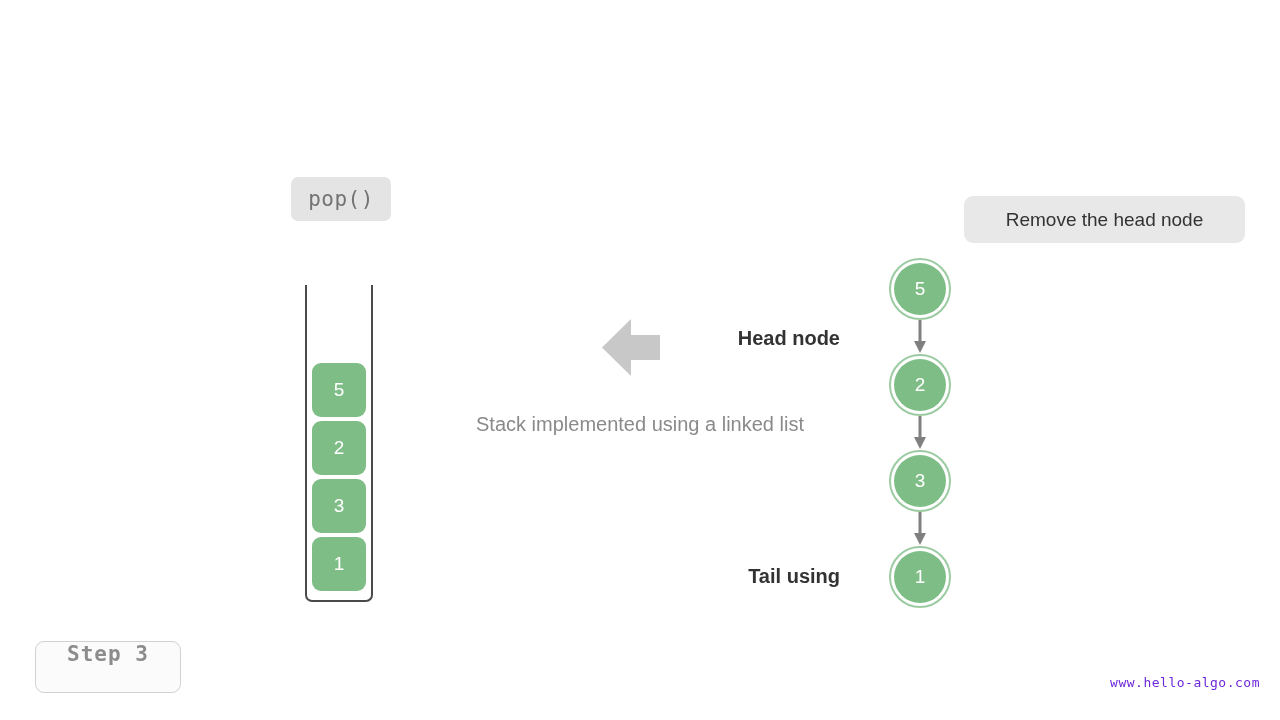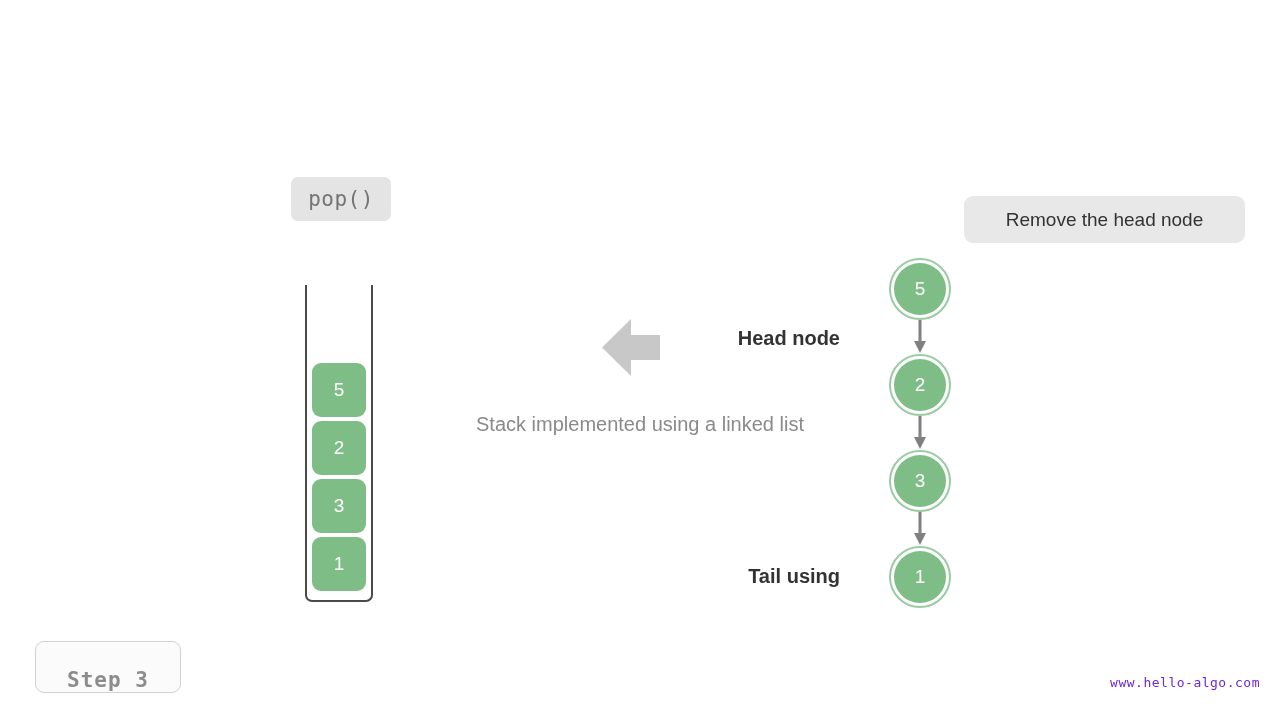--- a/index.html
+++ b/index.html
@@ -174,21 +174,21 @@
     position: absolute;
     left: 35px;
     top: 641px;
     width: 146px;
     height: 52px;
     box-sizing: border-box;
     border: 1px solid #d2d2d2;
     border-radius: 9px;
     background: #fbfbfb;
     display: flex;
-    align-items: flex-end;
+    align-items: flex-start;
     justify-content: center;
     font-family: "DejaVu Sans Mono", "Liberation Mono", monospace;
     font-size: 21px;
     font-weight: bold;
     letter-spacing: 1px;
     color: #8c8c8c;
   }
 
   
   .watermark {

